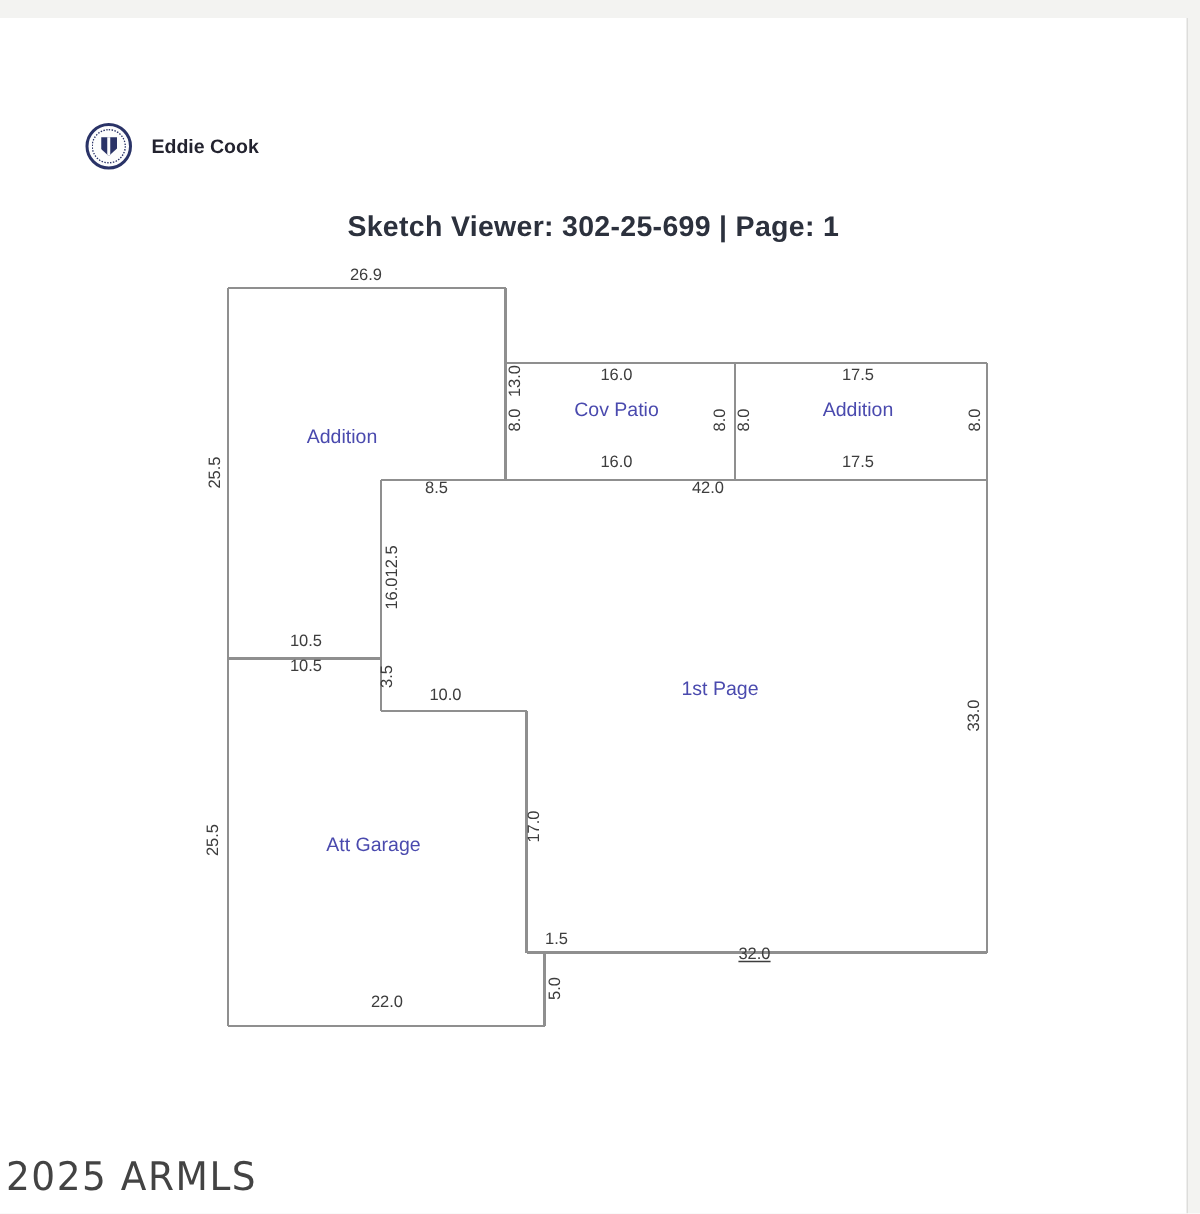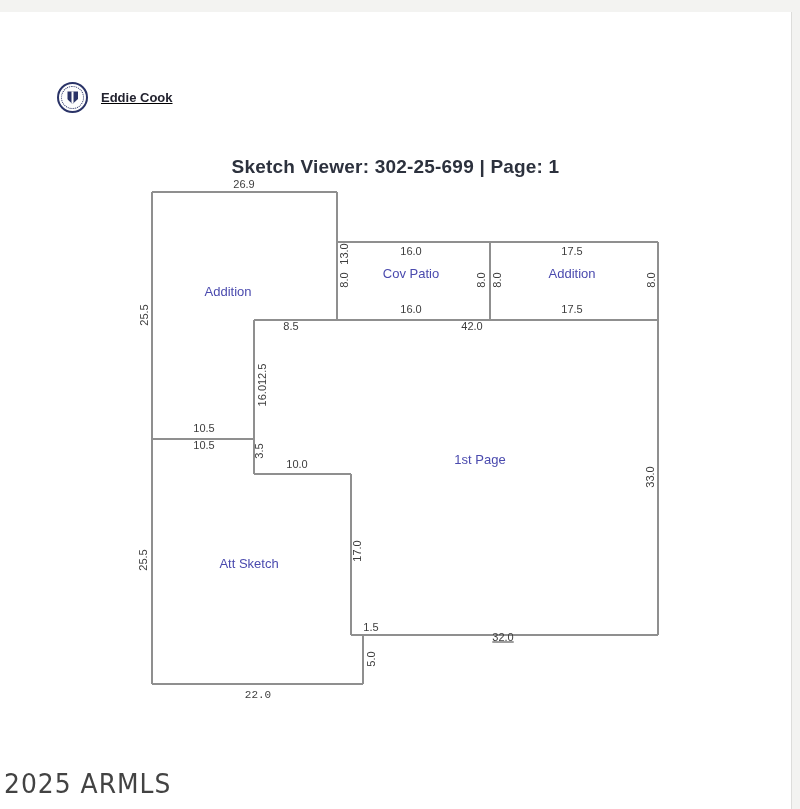--- a/index.html
+++ b/index.html
@@ -9,21 +9,21 @@
     font-family:"Liberation Sans",sans-serif;
     overflow:hidden;
   }
   .page{position:relative;width:800px;height:809px;}
   .card{
     position:absolute;left:0;top:12px;width:791px;height:797px;
     background:#ffffff;border-right:1px solid #dddddb;
   }
   .header{
     position:absolute;left:57px;top:70px;
-    display:flex;align-items:center;gap:13px;text-decoration:underline;
+    display:flex;align-items:center;gap:13px;
   }
   .seal{
     width:31px;height:31px;border-radius:50%;
     border:2px solid #2a3367;background:#fdfdfd;
     position:relative;box-sizing:border-box;flex:0 0 auto;
   }
   .seal::before{
     content:"";position:absolute;inset:2px;border-radius:50%;
     border:1px dotted #2a3367;
   }
@@ -32,21 +32,21 @@
     transform:translate(-50%,-50%);
     background:#2a3367;
     clip-path:polygon(0 0,100% 0,100% 62%,50% 100%,0 62%);
   }
   .seal .shield::after{
     content:"";position:absolute;left:4.5px;top:0;width:2px;height:13px;background:#fdfdfd;
   }
   .hname{font-size:13px;font-weight:700;color:#23232f;line-height:1.35;}
   .hoffice{font-size:13px;font-weight:400;color:#3b3b4d;line-height:1.35;}
   .title{
-    position:absolute;left:0;top:144px;width:791px;
+    position:absolute;left:0;top:129px;width:791px;
     text-align:center;font-size:19px;font-weight:700;color:#2c313d;
     letter-spacing:.2px;
   }
   .sketch{position:absolute;left:0;top:0;width:800px;height:809px;pointer-events:none;}
   .sketch svg{position:absolute;left:0;top:0;}
   .slabel{
     position:absolute;white-space:nowrap;
     font-size:11px;line-height:1;
     transform:translate(-50%,-50%);
   }
@@ -112,25 +112,25 @@
           <span class="slabel dim" style="left: 291px; top: 314px;">8.5</span>
           <span class="slabel dim" style="left: 455px; top: 314px; margin-left: 17px;">42.0</span>
           <span class="slabel dim rot" style="left: 262px; top: 373px;">16.012.5</span>
           <span class="slabel dim rot" style="left: 259px; top: 439px;">3.5</span>
           <span class="slabel dim" style="left: 204px; top: 416px;">10.5</span>
           <span class="slabel dim" style="left: 204px; top: 433px;">10.5</span>
           <span class="slabel dim" style="left: 297px; top: 452px;">10.0</span>
           <span class="slabel room" style="left: 480px; top: 447px;">1st Page</span>
           <span class="slabel dim rot" style="left: 650px; top: 465px;">33.0</span>
           <span class="slabel dim rot" style="left: 143px; top: 548px;">25.5</span>
-          <span class="slabel room" style="left: 249px; top: 551px;">Att Sketch</span>
+          <span class="slabel room" style="left: 249px; top: 551px;">Att Garage</span>
           <span class="slabel dim rot" style="left: 357px; top: 539px;">17.0</span>
           <span class="slabel dim" style="left: 355px; top: 615px; margin-left: 16px;">1.5</span>
           <span class="slabel dim" style="left: 503px; top: 625px; text-decoration: underline;">32.0</span>
           <span class="slabel dim rot" style="left: 371px; top: 647px;">5.0</span>
-          <span class="slabel dim" style="left: 258px; top: 683px; font-family: Liberation Mono, monospace;">22.0</span>
+          <span class="slabel dim" style="left: 258px; top: 657px;">22.0</span>
         </div>
     </div>
 
     <div class="watermark">2025 ARMLS</div>
 
   </div>
 </div>
 
 </body></html>

